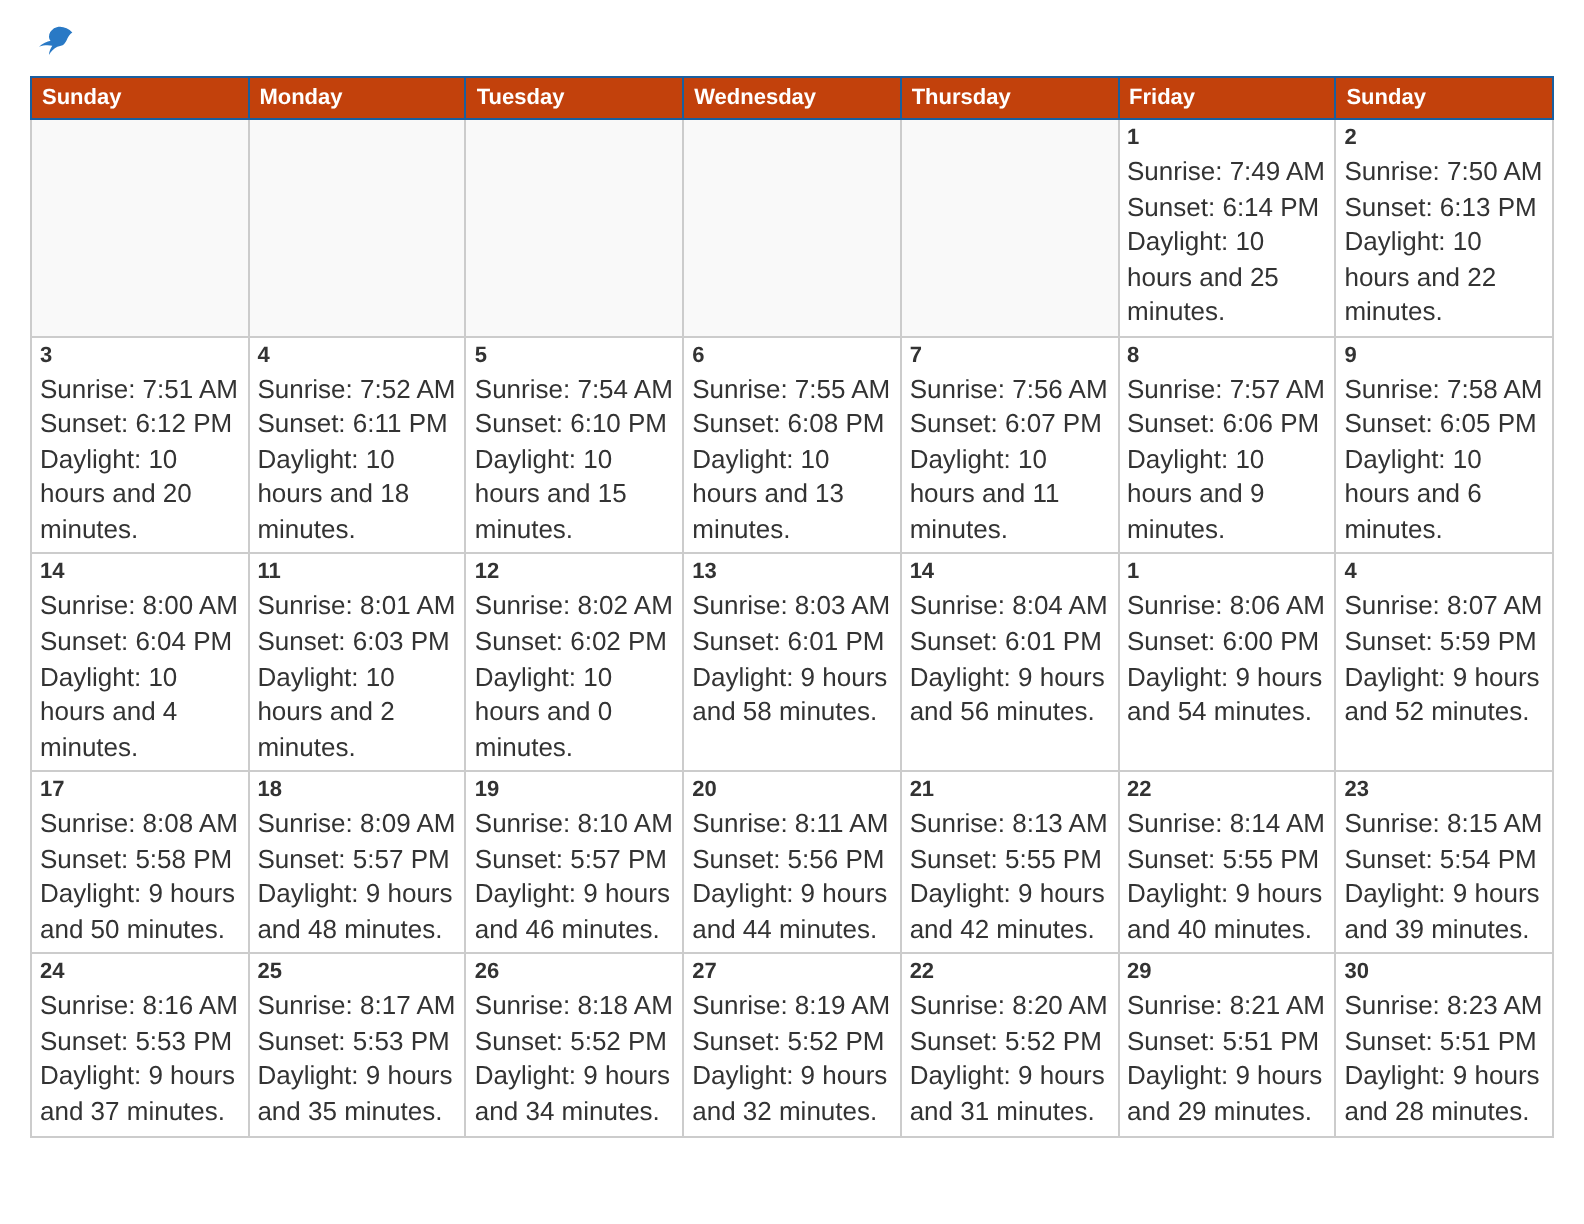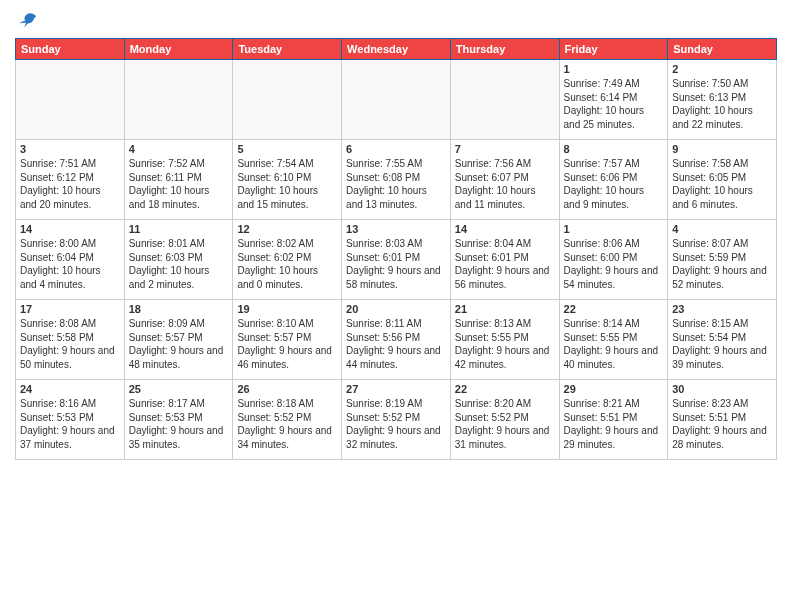--- a/index.html
+++ b/index.html
@@ -50,21 +50,21 @@
     }
     .location {
       font-size: 14px;
       color: #555;
     }
     .calendar {
       width: 100%;
       border-collapse: collapse;
     }
     .calendar th {
-      background-color: #ef4444;
+      background-color: #c2410c;
       color: white;
       font-size: 11px;
       font-weight: bold;
       padding: 4px 5px;
       text-align: left;
       border: 1px solid #1a5fa0;
     }
     .calendar td {
       border: 1px solid #ccc;
       vertical-align: top;
@@ -80,21 +80,21 @@
     .calendar td.has-data {
       background: #fff;
     }
     .day-number {
       font-size: 11px;
       font-weight: bold;
       display: block;
       margin-bottom: 2px;
     }
     .day-info {
-      font-size: 10px;
+      font-size: 13px;
       line-height: 1.35;
       color: #333;
     }
   </style>
 </head>
 <body>
 
 <div class="page">
   <div class="header">
     <div class="logo">

